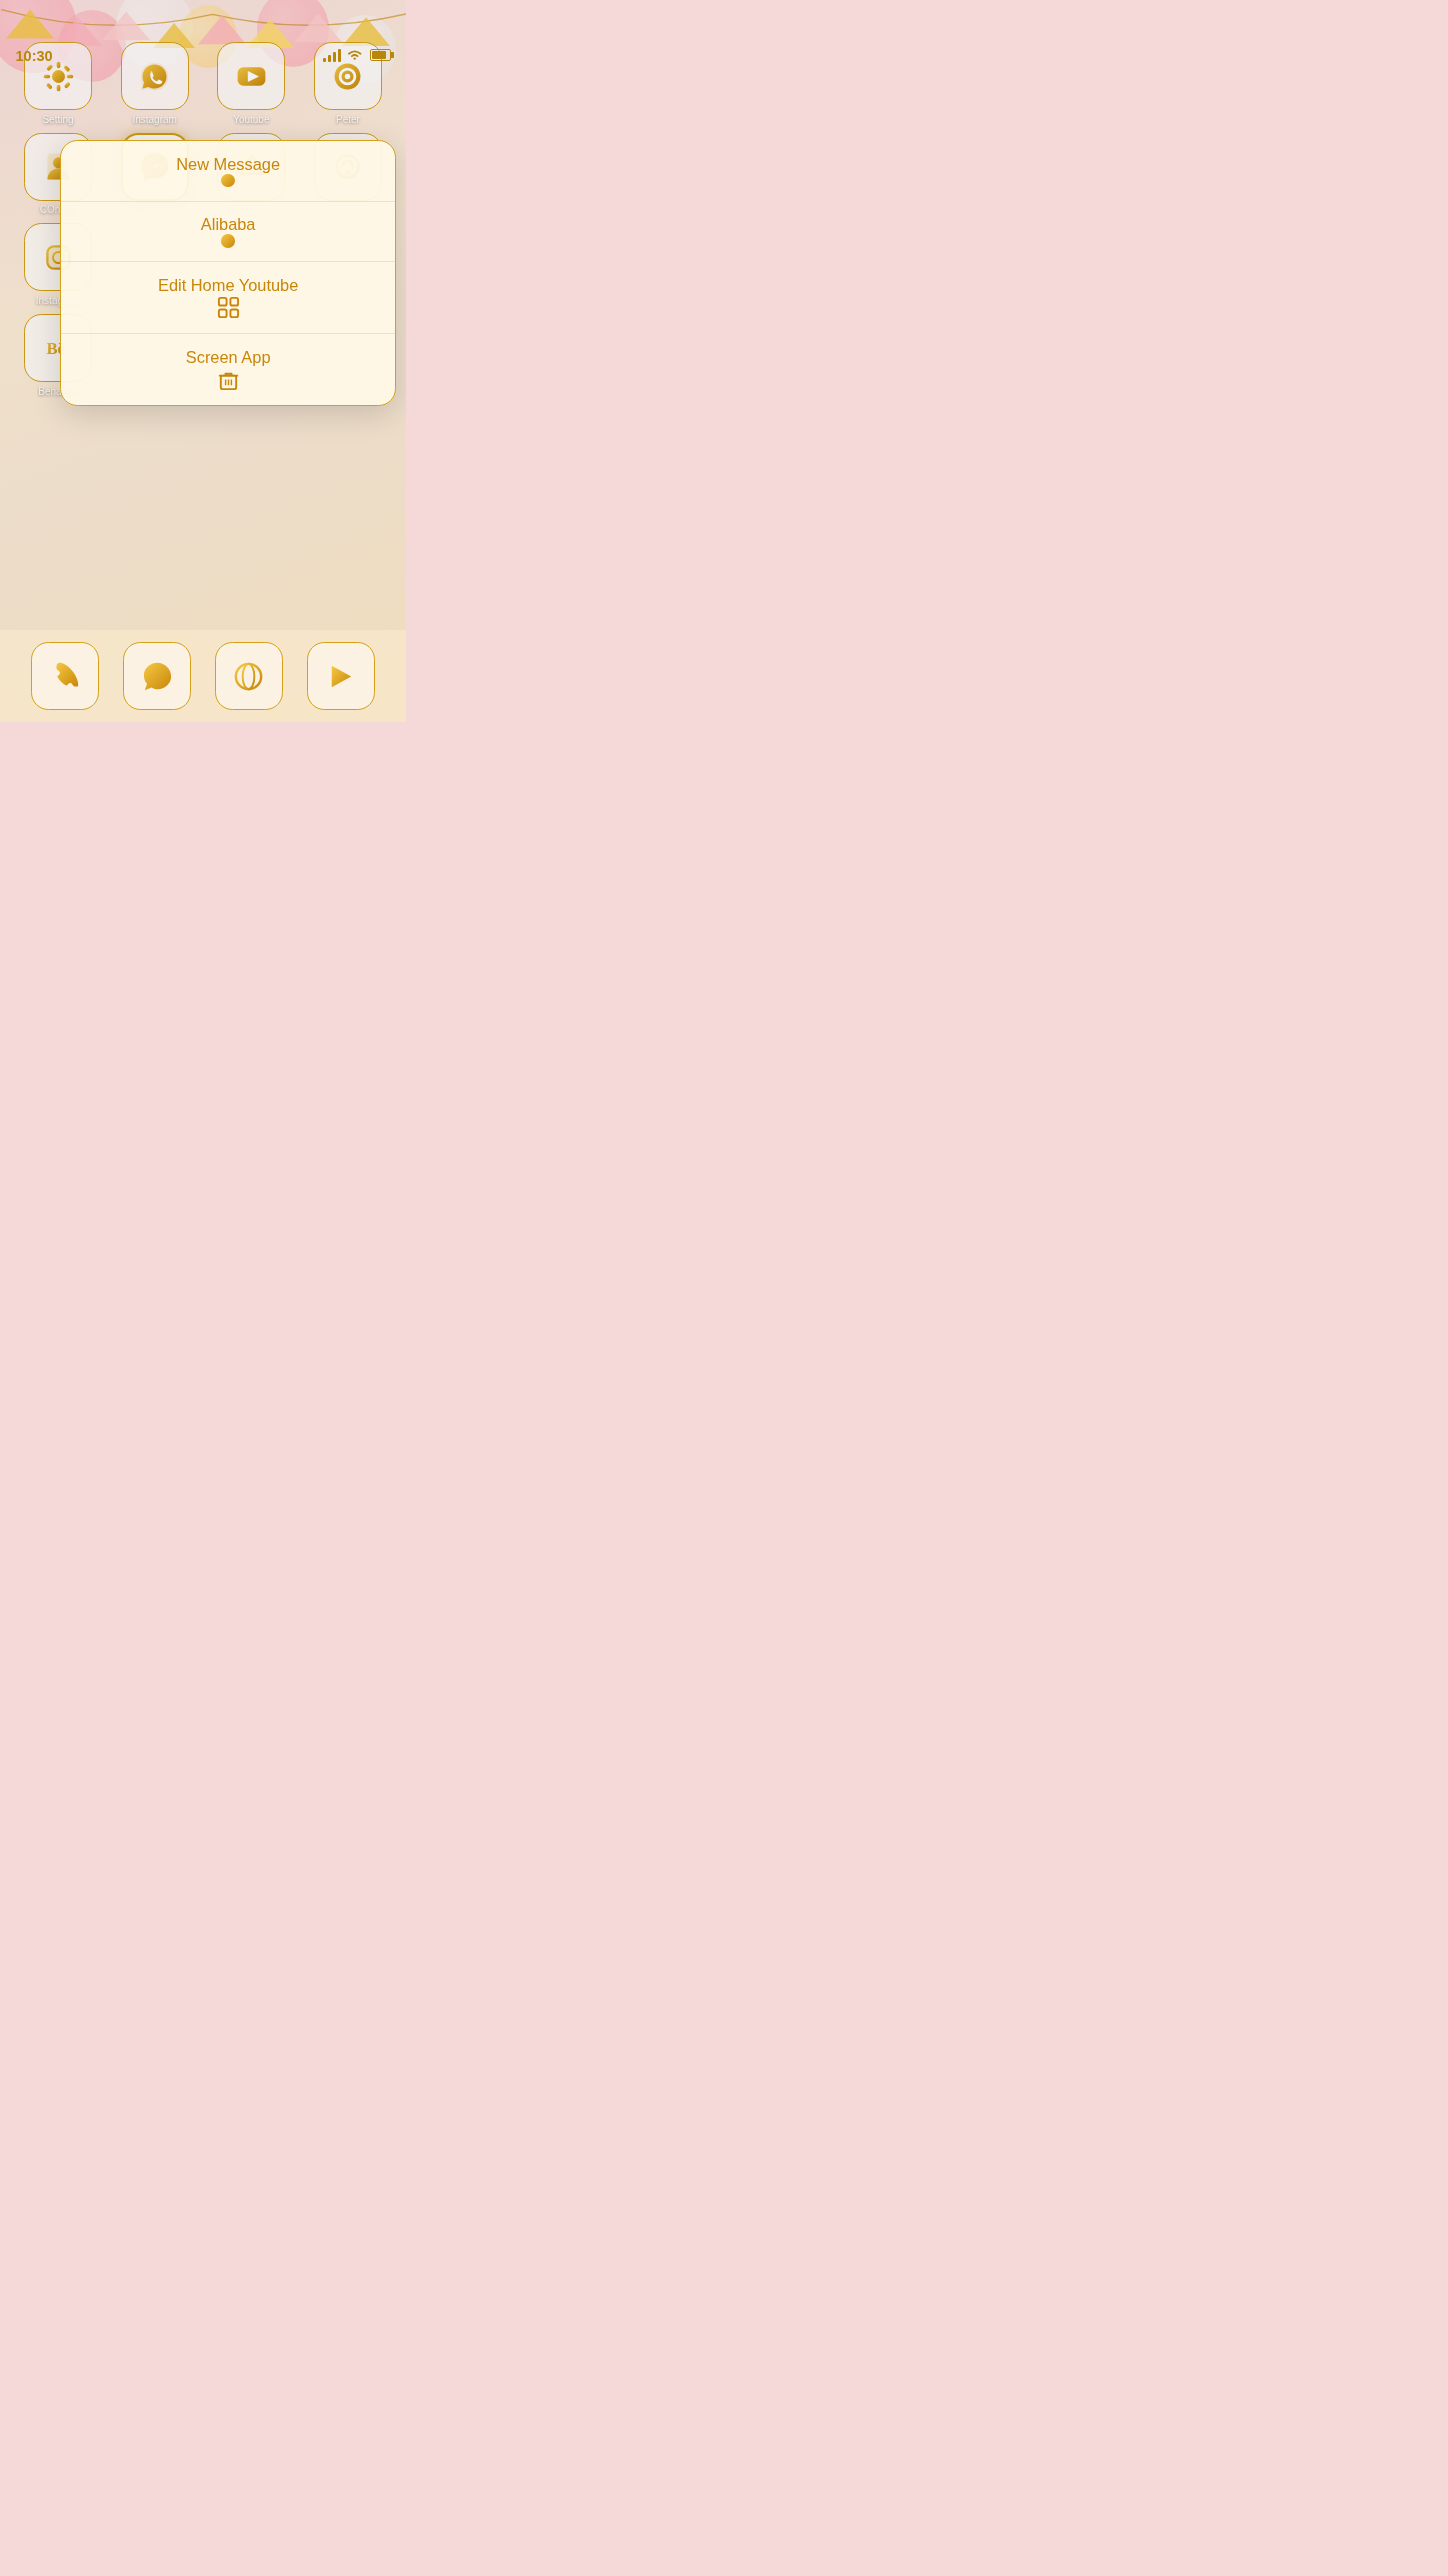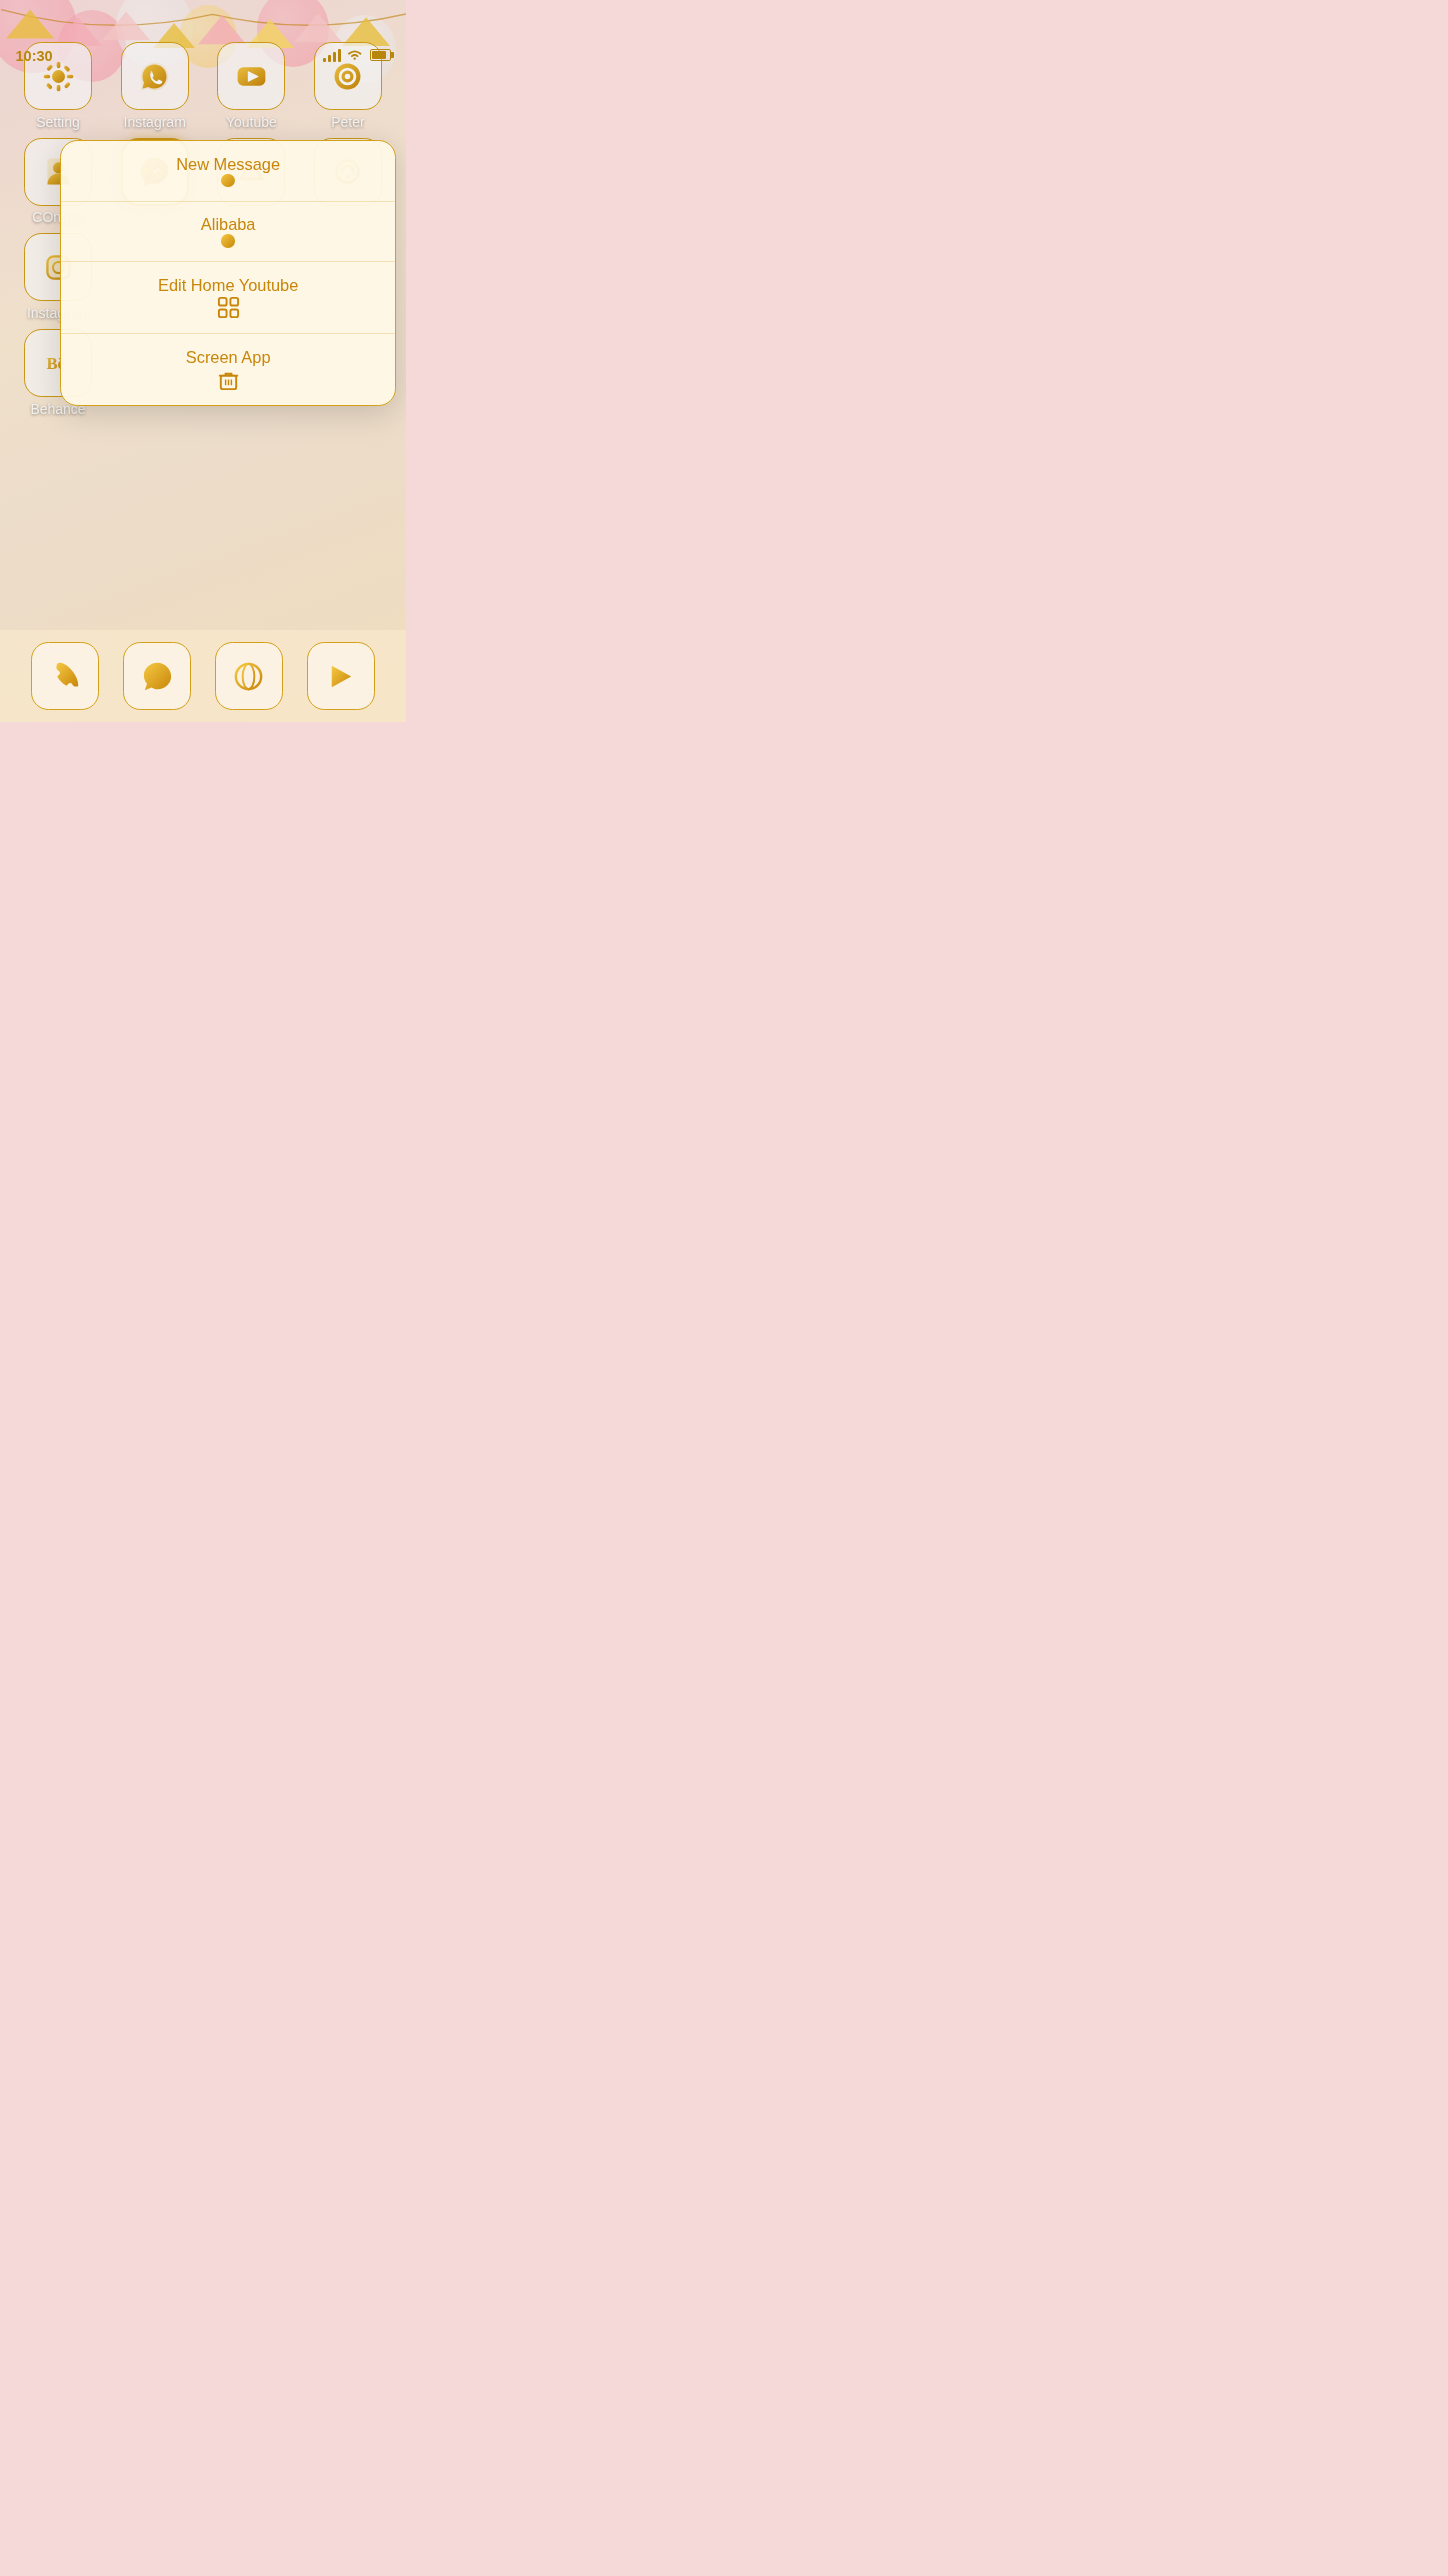--- a/index.html
+++ b/index.html
@@ -145,21 +145,21 @@
       position: relative;
     }
 
     .app-icon-wrap.highlighted {
       background: rgba(255,255,255,0.95);
       border: 2.4px solid #d4a017;
       box-shadow: 0 0 11.6px rgba(212,160,23,0.4);
     }
 
     .app-label {
-      font-size: 14px;
+      font-size: 10px;
       color: #fff;
       text-shadow: 0 1px 2.9px rgba(0,0,0,0.4);
       text-align: center;
     }
 
     
     .context-menu {
       position: absolute;
       top: 140px;
       left: 60px;

